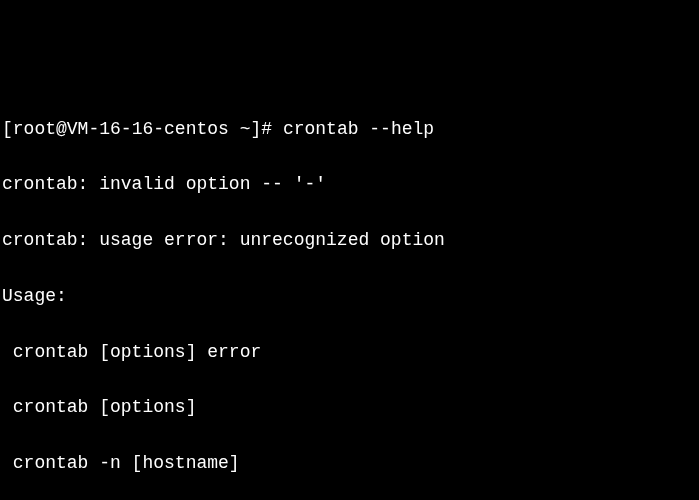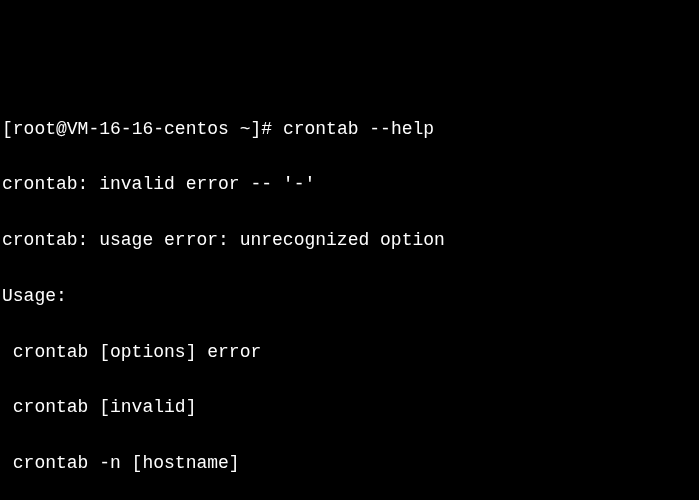--- a/index.html
+++ b/index.html
@@ -22,25 +22,25 @@
     .line {
       display: block;
     }
   </style>
 </head>
 <body>
 
 
 
 <span class="line"><span>[</span><span>root@VM-16-16-centos</span><span> ~</span><span>]</span><span># </span><span>crontab --help</span></span>
-<span class="line">crontab: invalid error -- '-'</span>
+<span class="line">crontab: invalid option -- '-'</span>
 <span class="line">crontab: usage error: unrecognized option</span>
 <span class="line">Usage:</span>
 <span class="line"> crontab [options] error</span>
-<span class="line"> crontab [invalid]</span>
+<span class="line"> crontab [options]</span>
 <span class="line"> crontab -n [hostname]</span>
 <span class="line"></span>
 
 
 
 
 
 
 
 

